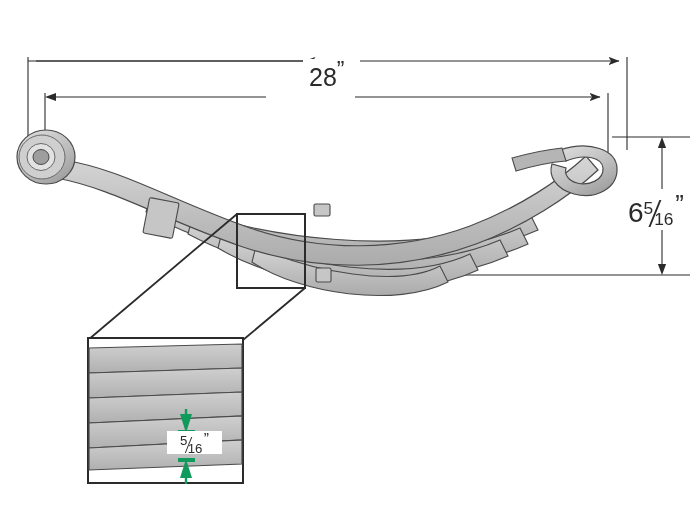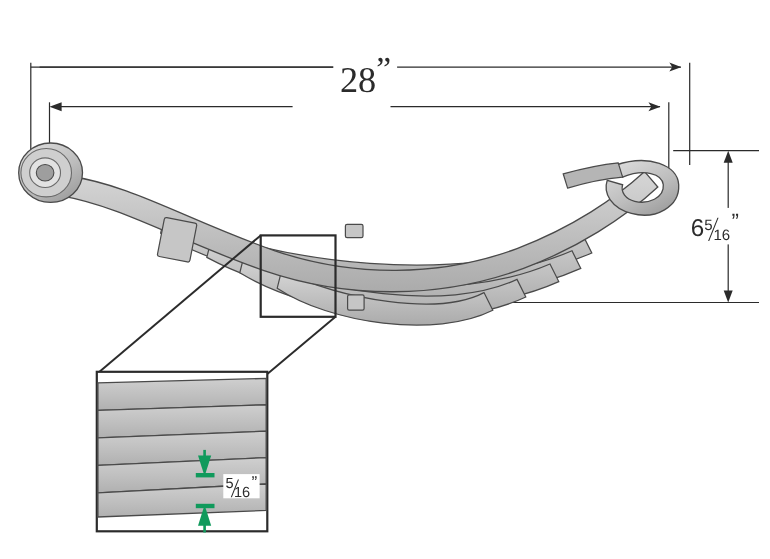--- a/index.html
+++ b/index.html
@@ -25,43 +25,41 @@
   .dimtext {
     position: absolute;
     color: #2b2b2b;
     font-family: "Liberation Sans", sans-serif;
     white-space: nowrap;
     background: #ffffff;
     line-height: 1;
   }
   #dim-overall-text {
     left: 303px;
-    top: 48px;
-    font-size: 33px;
+    top: 59px;
+    font-size: 25px;
     padding: 0 6px;
-    font-family: Liberation Serif, serif;
   }
   #dim-eye-text {
     left: 262px;
     top: 84px;
     font-size: 25px;
     padding: 0 6px;
   }
   #dim-height-text {
     left: 626px;
     top: 189px;
-    font-size: 22px;
+    font-size: 28px;
     padding: 3px 2px;
   }
   #dim-thickness-text {
     left: 167px;
     top: 431px;
     font-size: 17px;
-    padding: 1px 2px;
-    margin-left: 36px;
+    padding: 1px 13px;
   }
   .frac {
     display: inline-block;
     position: relative;
     vertical-align: baseline;
     font-size: 1em;
   }
   .frac .num {
     font-size: 0.62em;
     position: relative;

